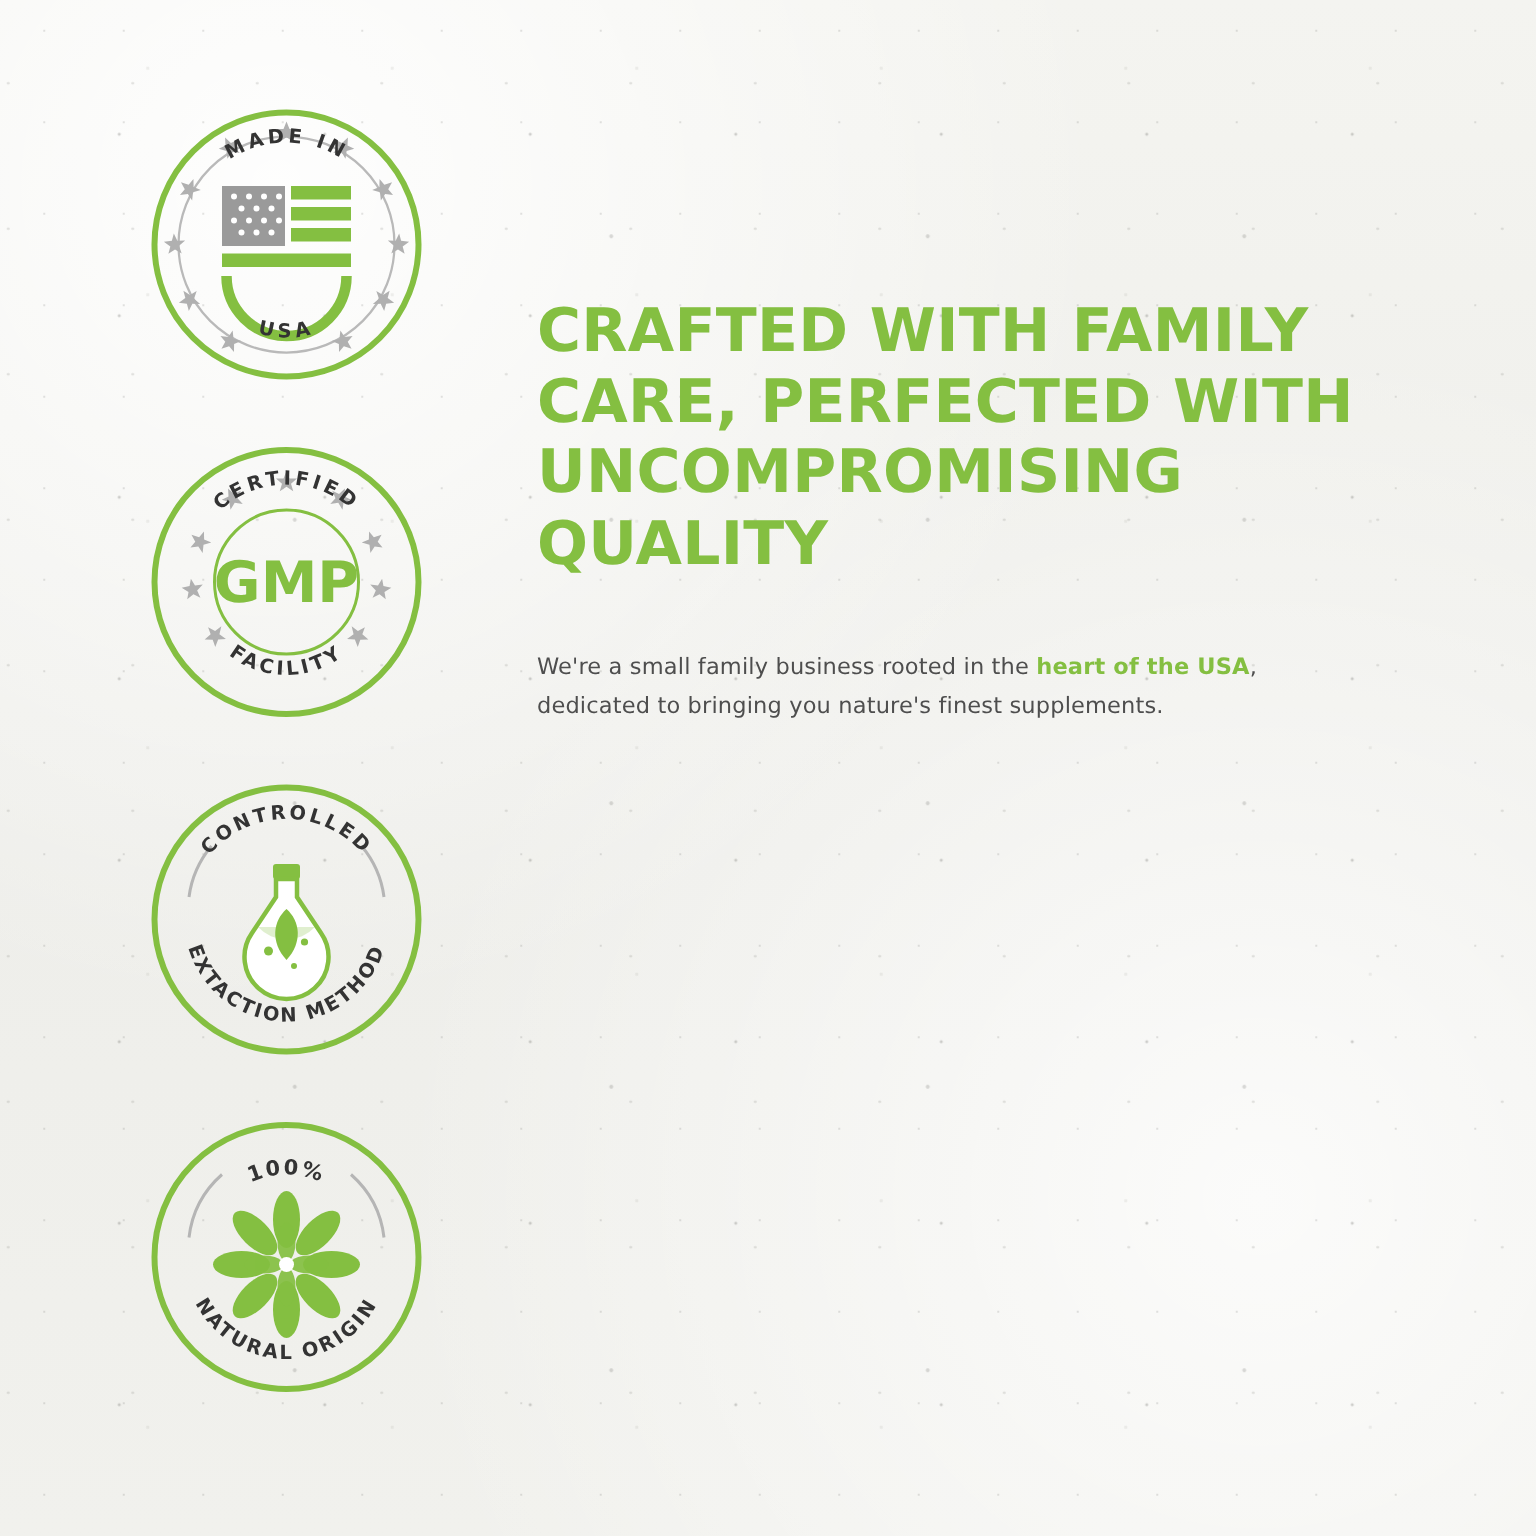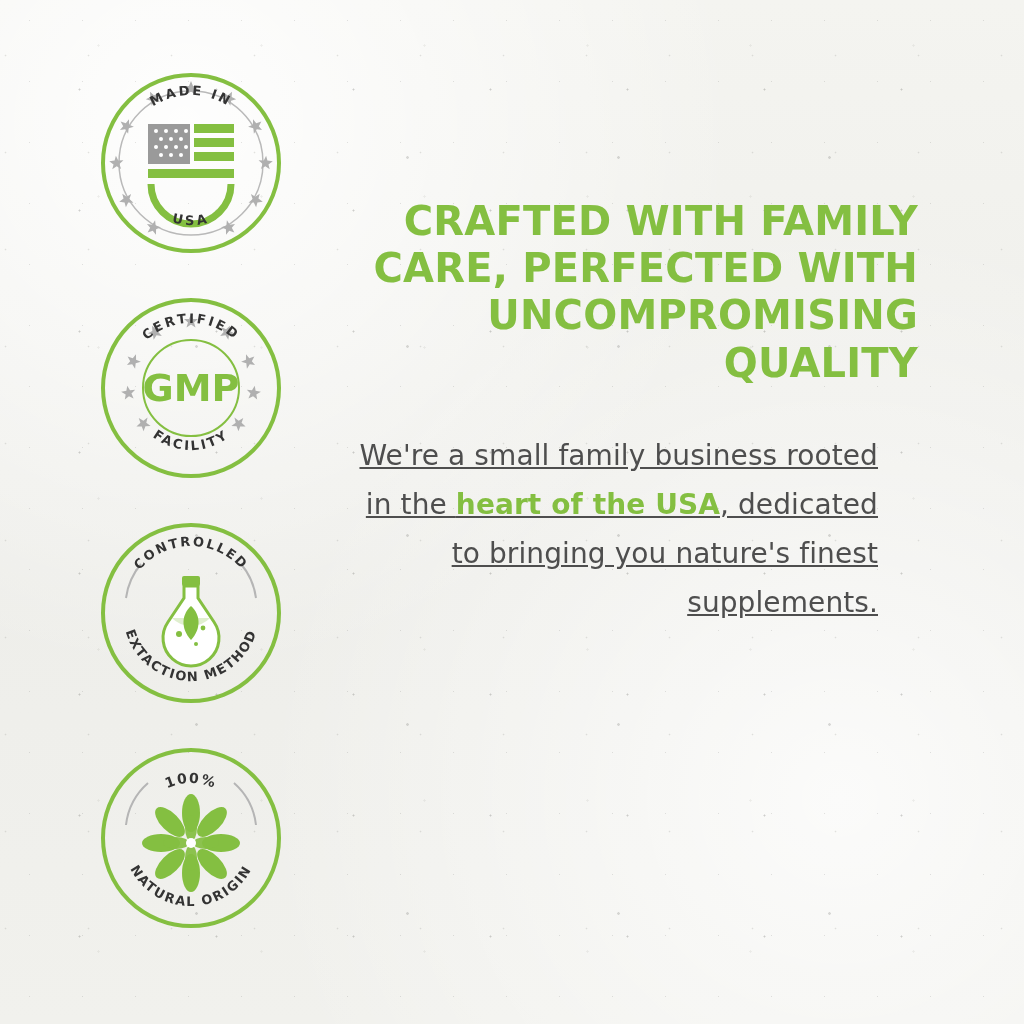--- a/index.html
+++ b/index.html
@@ -66,42 +66,40 @@
     position: relative;
   }
   .badge svg { display: block; width: 190px; height: 190px; }
 
   
   .content {
     position: absolute;
     left: 358px;
     top: 198px;
     width: 560px;
-    text-align: right;
   }
   .headline {
     font-family: "DejaVu Sans", sans-serif;
     font-weight: bold;
     font-size: 40px;
     line-height: 1.18;
     letter-spacing: 0.2px;
     color: #84bf41;
     text-transform: uppercase;
     margin: 0 0 44px 0;
     max-width: 560px;
   }
   .para {
     font-family: "DejaVu Sans", sans-serif;
-    font-size: 28px;
+    font-size: 15px;
     line-height: 1.75;
     color: #4e4e4e;
     margin: 0 0 26px 0;
     max-width: 520px;
     letter-spacing: 0.1px;
-    text-decoration: underline;
   }
   .para.second { max-width: 540px; }
   .hl {
     color: #84bf41;
     font-weight: bold;
   }
 </style>
 </head>
 <body>
 

